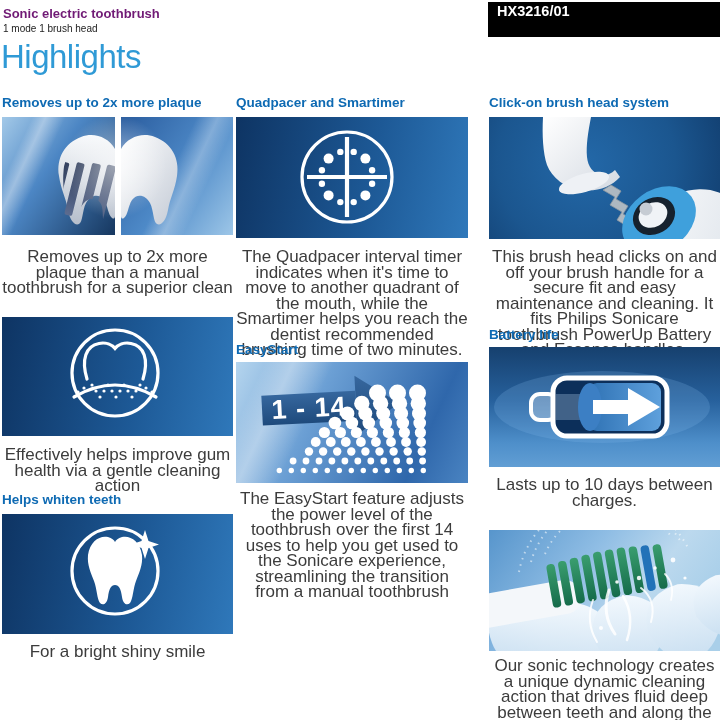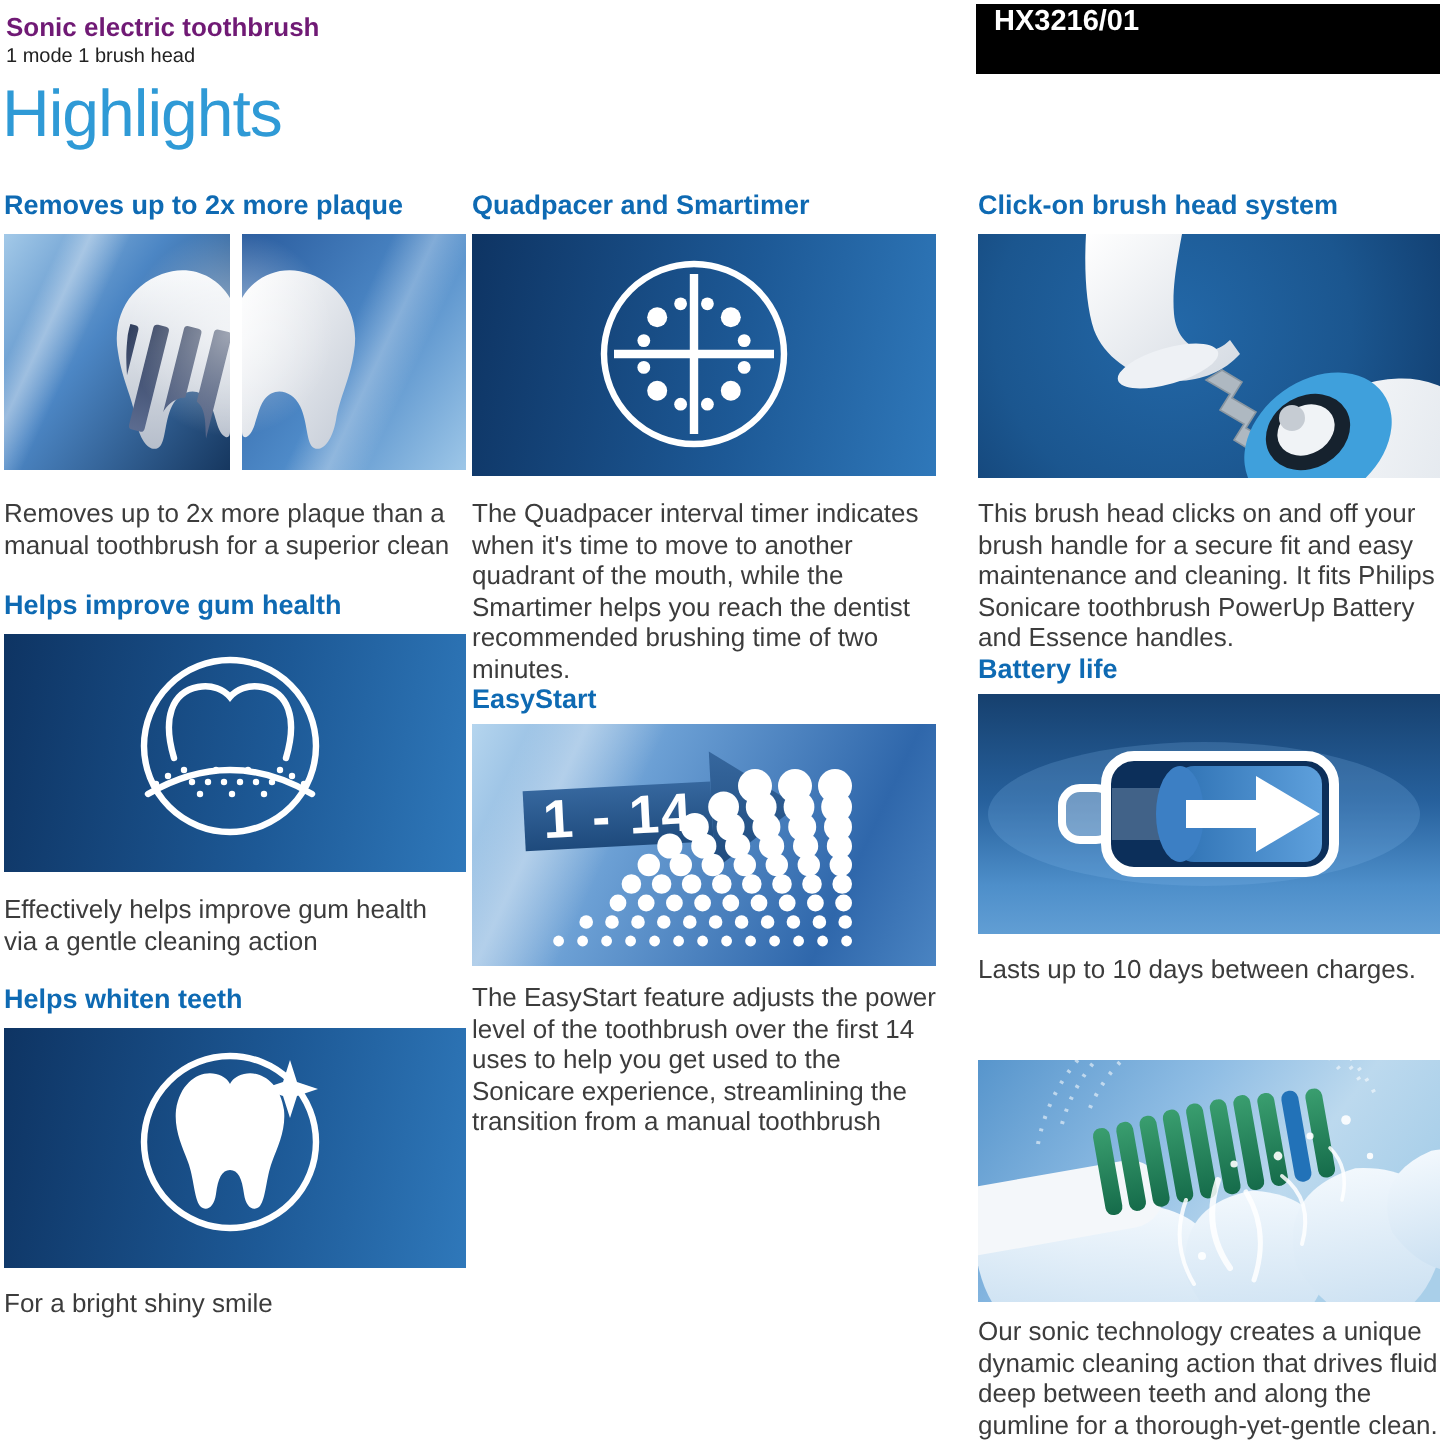--- a/index.html
+++ b/index.html
@@ -19,21 +19,21 @@
   .col1{left:2px;width:231px;}
   .col2{left:236px;width:232px;}
   .col3{left:489px;width:231px;}
   .h{
     position:absolute;left:0;width:100%;
     font-weight:bold;font-size:13.5px;line-height:16px;
     color:var(--heading-blue);
   }
   .cap{
     position:absolute;left:0;width:100%;
-    font-size:13px;line-height:15.5px;color:var(--body-text);
+    font-size:17px;line-height:15.5px;color:var(--body-text);text-align:center;
   }
   .img{position:absolute;left:0;width:100%;overflow:hidden;}
   svg{display:block;}
 
   .product-title{left:3px;top:6px;font-size:13px;font-weight:bold;color:#701a75;}
   .product-subtitle{left:3px;top:23px;font-size:10px;color:#222;text-align:center;}
   .model-badge{
     left:488px;top:2px;width:232px;height:35px;background:#000;
     color:#fff;font-size:14.5px;font-weight:bold;line-height:19px;
     padding-left:9px;box-sizing:border-box;
@@ -116,21 +116,20 @@
             <stop offset="0" stop-color="#ffffff"></stop>
               <stop offset="1" stop-color="#c4cbd6"></stop>
           </linearGradient>
         </defs>
         <path d="M0,32 C7,20 21,15 34,20 C50,26 59,41 56,59 C54,73 49,81 47,93 C45,104 40,109 36,107 C32,105 33,94 29,86 C25,78 16,76 11,83 C7,89 7,98 3,101 C1,102.5 0,101 0,99 Z" fill="url(#toothR)"></path>
       </svg>
     </div>
   </div>
   <div class="cap" style="top:249px">Removes up to 2x more plaque than a manual toothbrush for a superior clean</div>
 
-  <div class="h" style="top:295px">Helps improve gum health</div>
   <div class="img tile-dark" style="top:317px;height:119px">
     <svg width="231" height="119" viewBox="0 0 231 119">
       <g stroke="#ffffff" fill="none" stroke-linecap="round">
         <circle cx="113" cy="56" r="43" stroke-width="3.2"></circle>
         <path d="M85,62 C79,42 84,29 97,26.5 C104,25 110,28 113,31.5 C116,28 122,25 129,26.5 C142,29 147,42 141,62" stroke-width="3.2"></path>
         <path d="M72,80 Q113,56 154,80" stroke-width="3.2"></path>
       </g>
       <g fill="#ffffff">
         <circle cx="76" cy="75" r="1.6"></circle>
           <circle cx="82" cy="71" r="1.6"></circle>

